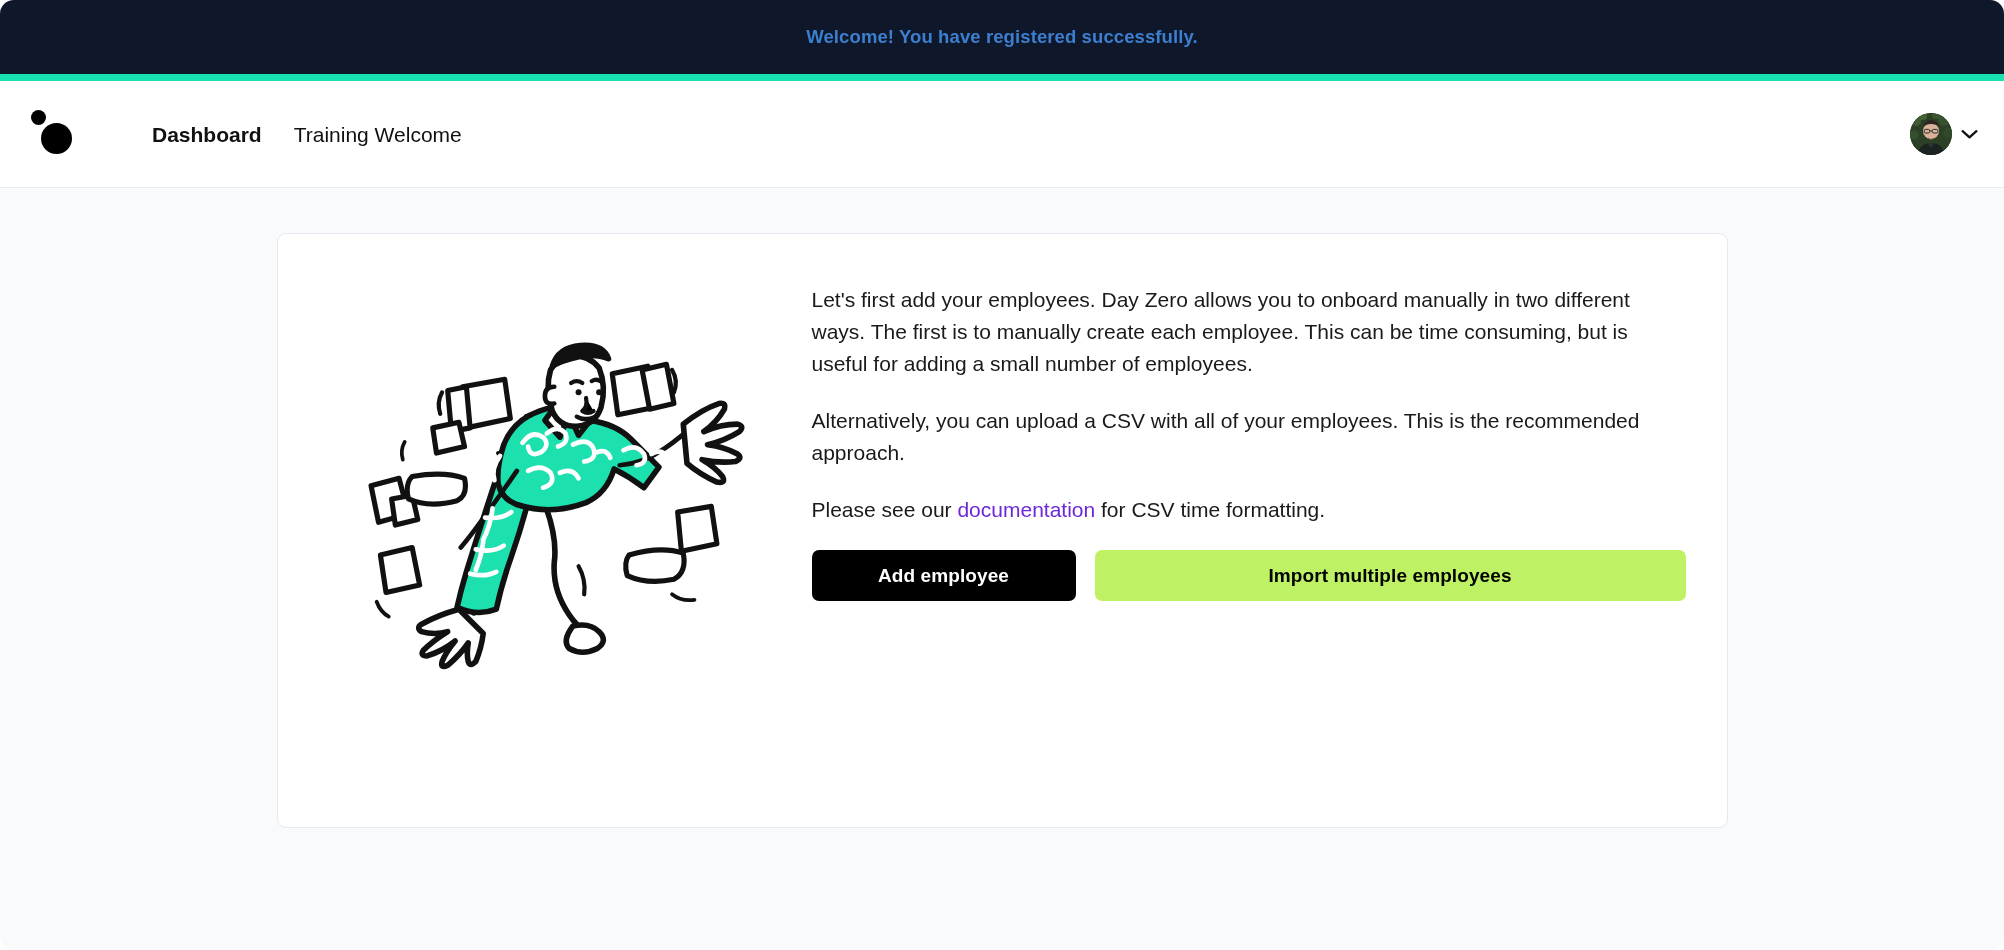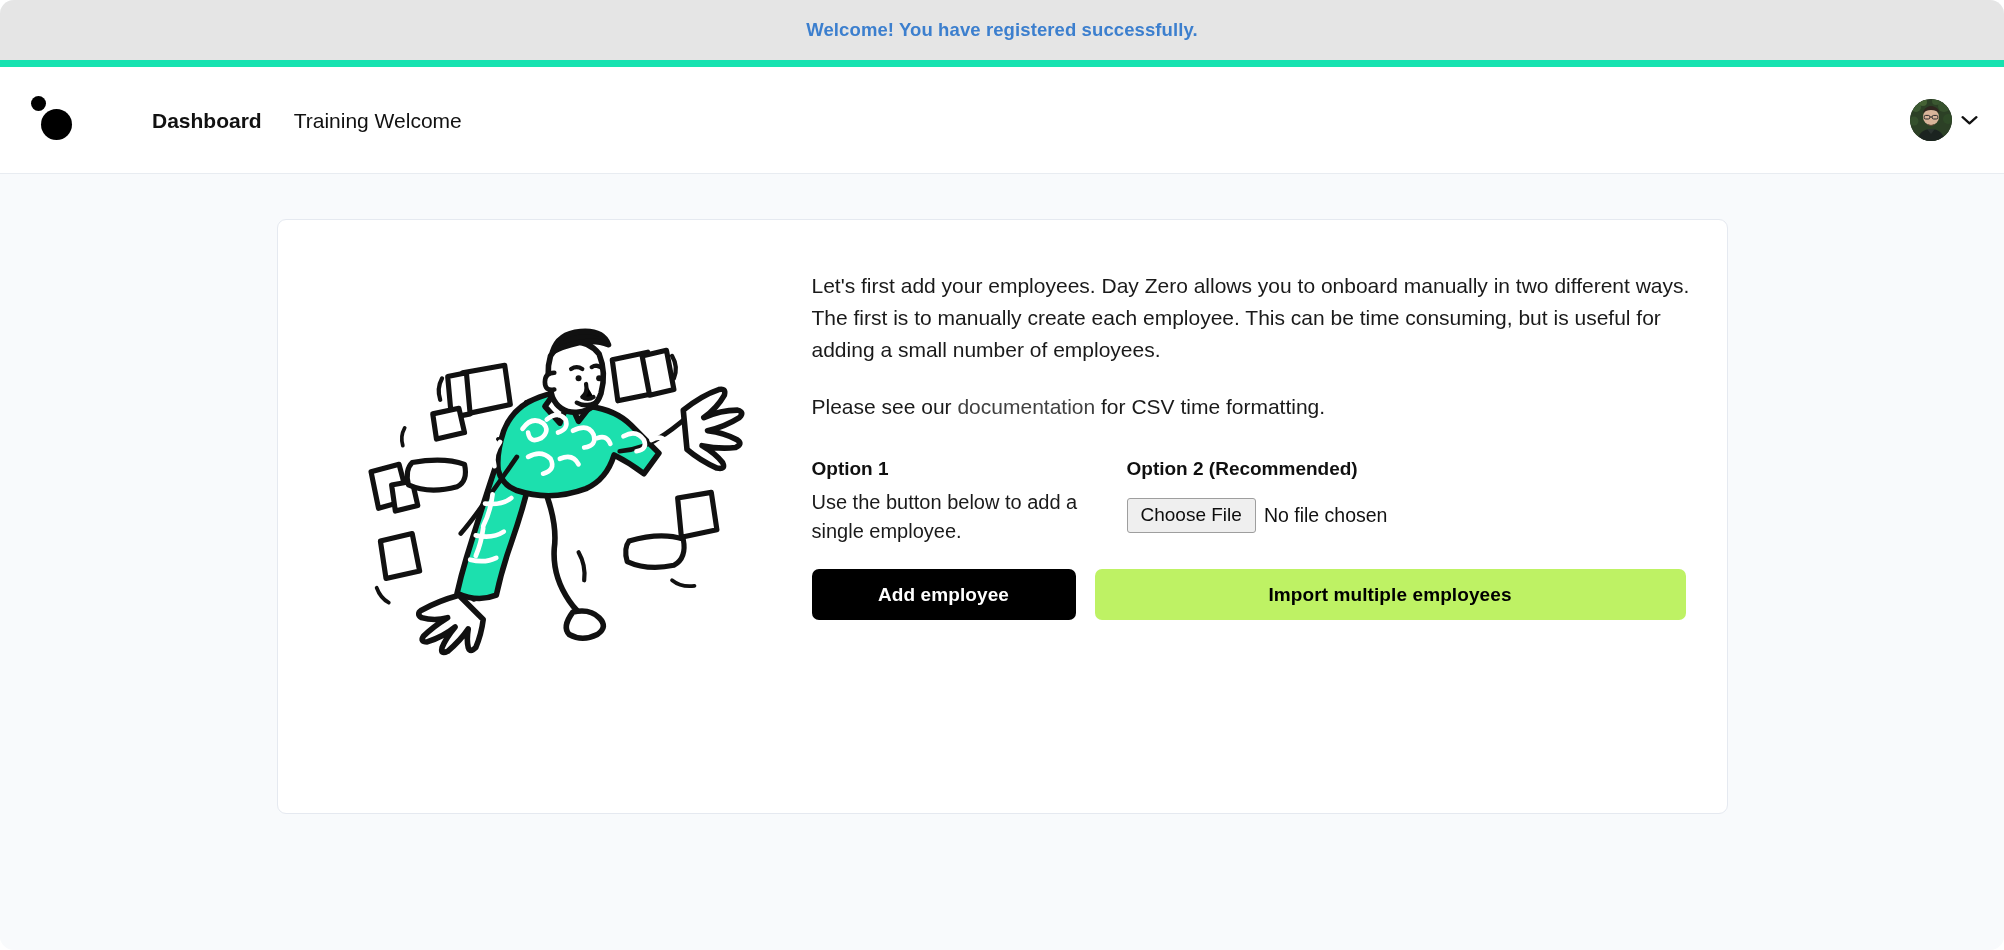--- a/index.html
+++ b/index.html
@@ -16,22 +16,22 @@
     position: relative;
     width: 2004px;
     height: 950px;
     border-radius: 14px;
     overflow: hidden;
     background: #f8fafc;
   }
 
   
   .flash-banner {
-    height: 60px;
-    background: #e5e5e5;
+    height: 74px;
+    background: #0f172a;
     display: flex;
     align-items: center;
     justify-content: center;
   }
   .flash-banner-text {
     color: #3c7fce;
     font-size: 18.5px;
     font-weight: bold;
     letter-spacing: .1px;
   }
@@ -152,21 +152,21 @@
   }
 
   .body-copy {
     font-size: 21px;
     line-height: 1.52;
     color: #1a1a1a;
     margin-bottom: 25px;
     max-width: 885px;
   }
   .doc-link {
-    color: #404040;
+    color: #6d28d9;
     text-decoration: none;
     cursor: pointer;
   }
 
   .options-grid {
     display: flex;
     gap: 19px;
     margin-top: 34px;
   }
   .option-col-1 { flex: 0 0 296px; }
@@ -370,40 +370,26 @@
               <path d="M150 222 q-2 16 -8 30"></path>
             </g>
           </g>
         </svg>
       </div>
 
       <div class="card-content">
 
 
         <p class="body-copy">Let's first add your employees. Day Zero allows you to onboard manually in two different ways. The first is to manually create each employee. This can be time consuming, but is useful for adding a small number of employees.</p>
+        <p class="body-copy">Alternatively, you can upload a CSV with all of your employees. This is the recommended approach.</p>
 
         <p class="body-copy">
           <span>Please see our </span><a class="doc-link">documentation</a><span> for CSV time formatting.</span>
         </p>
 
-        <div class="options-grid">
-
-          <div class="option-col-1">
-            <div class="option-title">Option 1</div>
-            <div class="option-desc">Use the button below to add a single employee.</div>
-          </div>
-
-          <div class="option-col-2">
-            <div class="option-title">Option 2 (Recommended)</div>
-            <div class="file-input-row">
-              <button class="choose-file-btn">Choose File</button>
-              <span class="file-name-text">No file chosen</span>
-            </div>
-          </div>
-        </div>
 
         <div class="buttons-row">
           <button class="btn btn-add">Add employee</button>
           <button class="btn btn-import">Import multiple employees</button>
         </div>
 
       </div>
     </div>
   </div>
 

